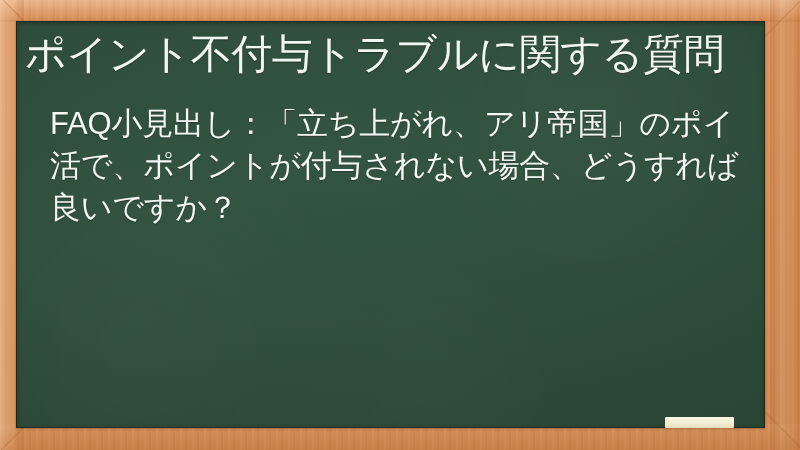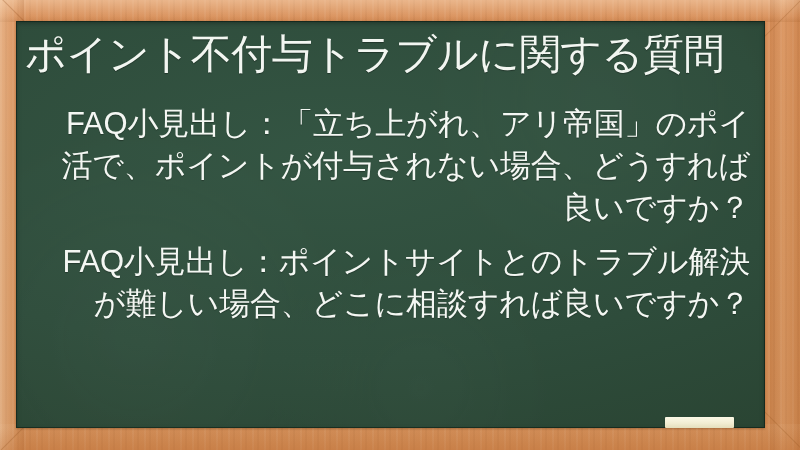--- a/index.html
+++ b/index.html
@@ -142,21 +142,20 @@
   }
 
   .faq-item {
     color: #f4f7f3;
     font-size: 31px;
     font-weight: 400;
     line-height: 42px;
     letter-spacing: -0.2px;
     margin: 0 0 12px 0;
     text-shadow: 0 1px 1px rgba(0,0,0,0.28);
-    text-align: right;
   }
   .faq-item:last-child { margin-bottom: 0; }
 
   
   .chalk {
     position: absolute;
     left: 649px;
     top: 396px;
     width: 69px;
     height: 11px;
@@ -190,19 +189,18 @@
     </div>
 
   <div class="board">
 
     <div class="board-dust"></div>
 
     <div class="board-title">ポイント不付与トラブルに関する質問</div>
 
     <ul class="faq-list">
       <li class="faq-item">FAQ小見出し：「立ち上がれ、アリ帝国」のポイ活で、ポイントが付与されない場合、どうすれば良いですか？</li>
-      <li class="faq-item">FAQ小見出し：ポイントサイトとのトラブル解決が難しい場合、どこに相談すれば良いですか？</li>
     </ul>
 
     <div class="chalk"></div>
 
   </div>
 </div>
 
 </body></html>

